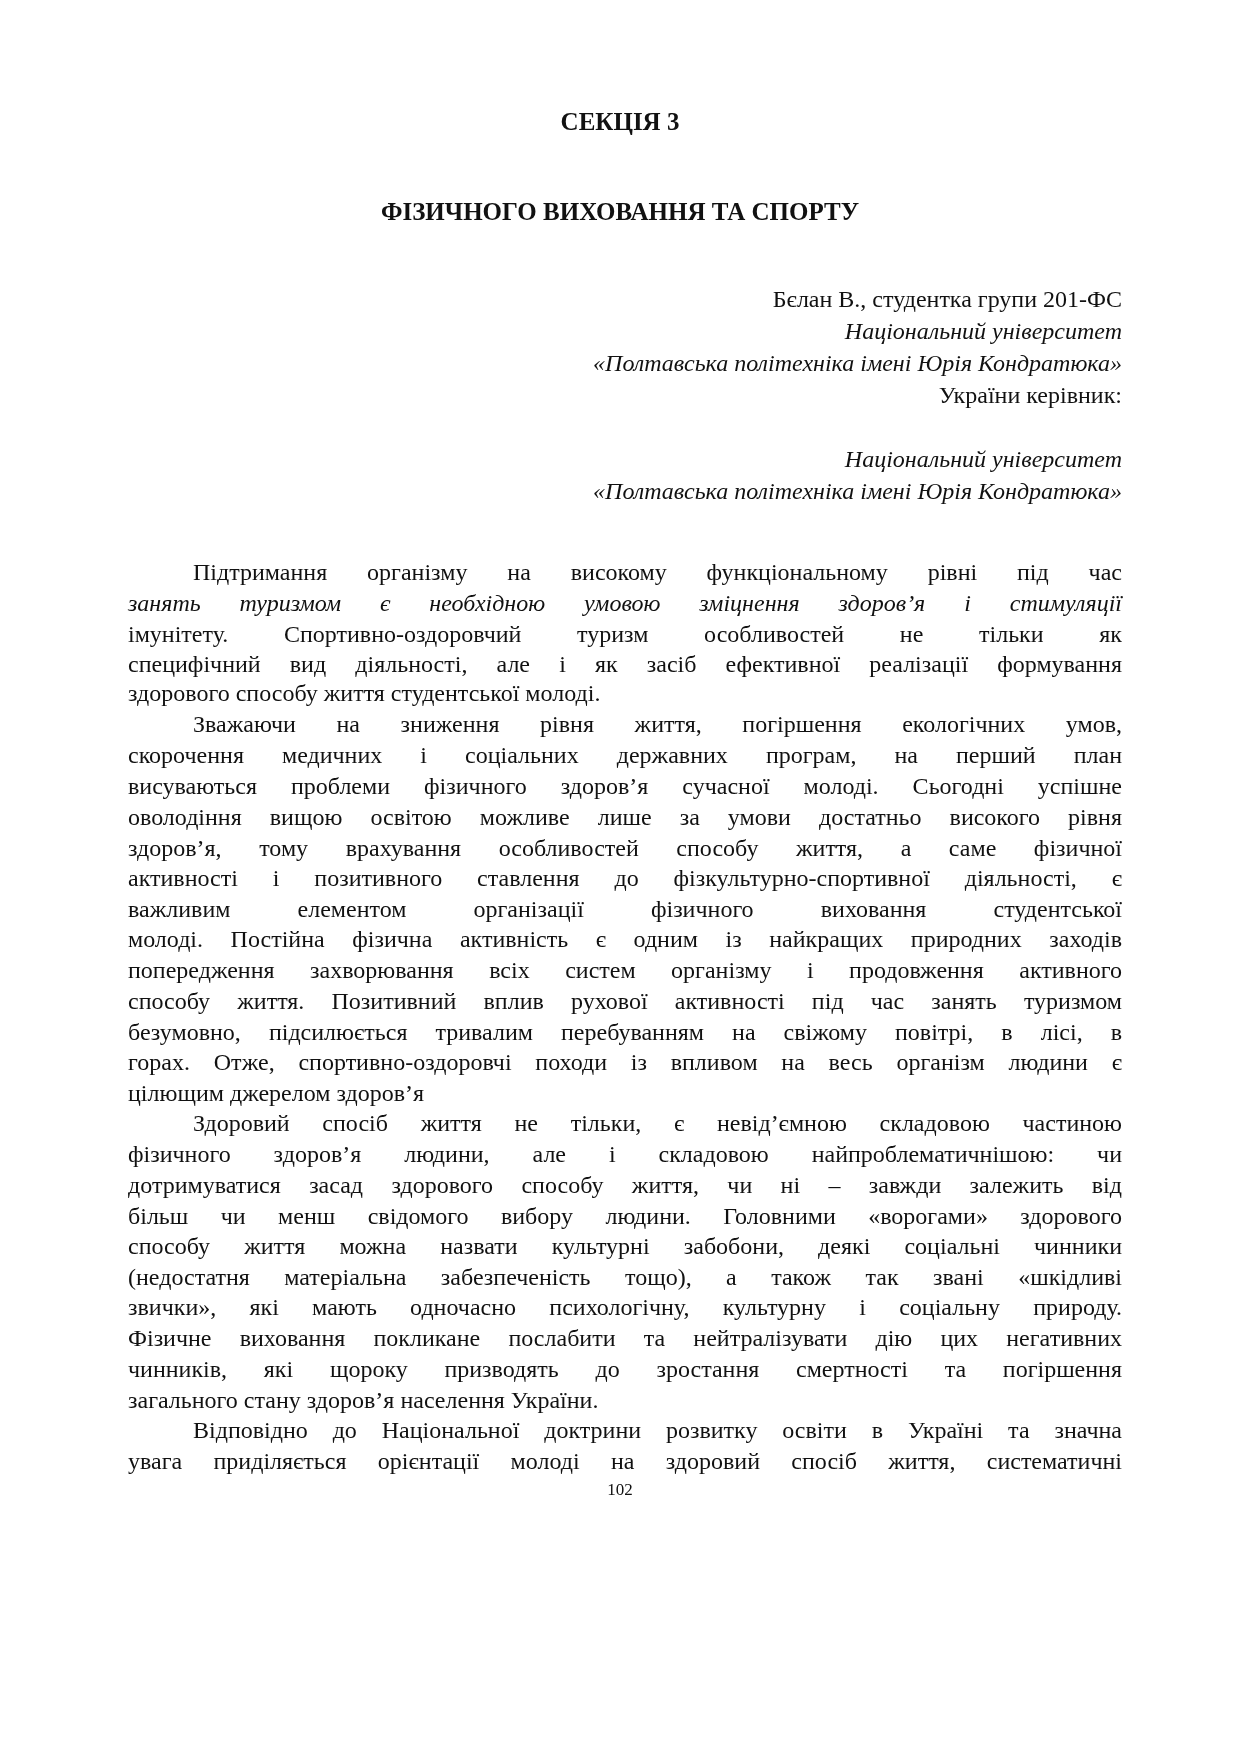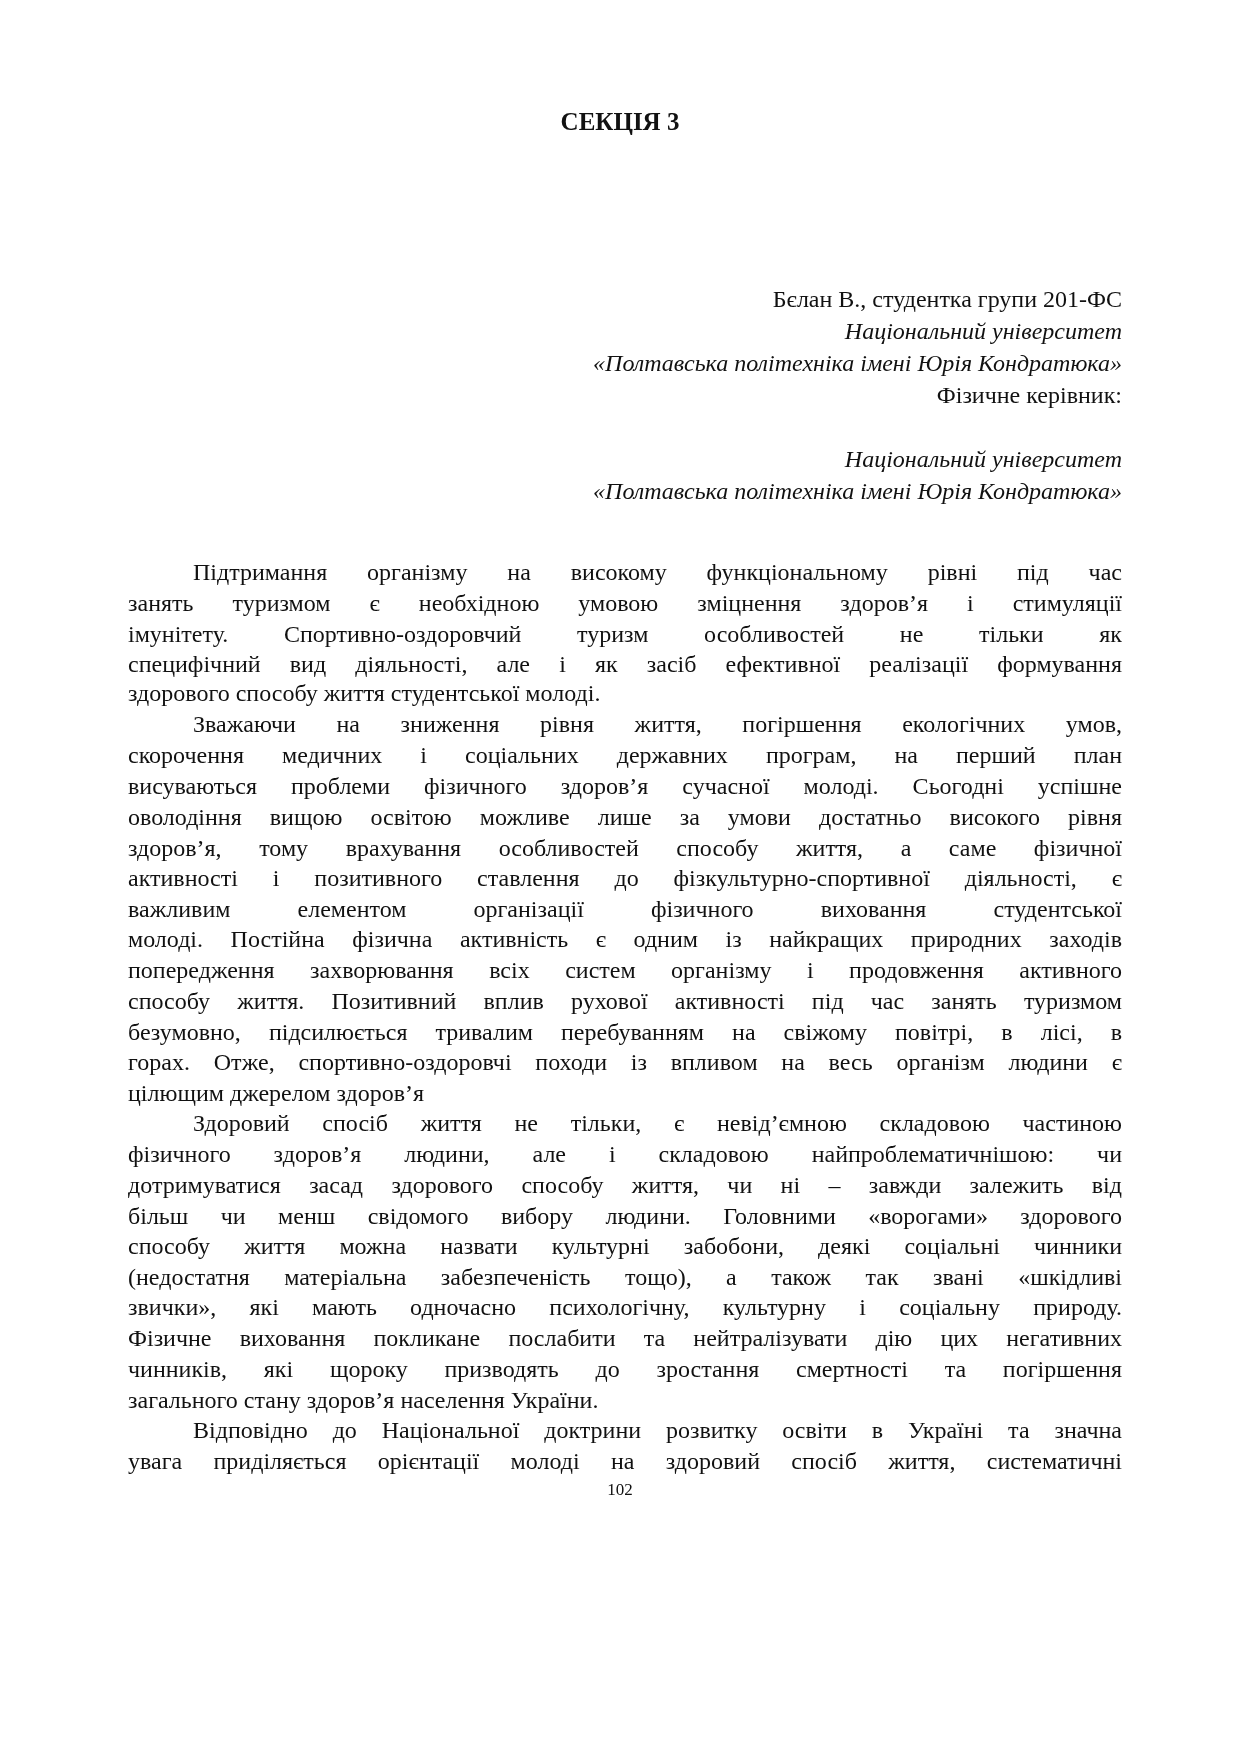--- a/index.html
+++ b/index.html
@@ -18,32 +18,33 @@
   .line.indent { left: 193px; width: 929px; }
   .line.last { text-align-last: left; }
   .pagenum { position: absolute; left: 0; width: 1240px; text-align: center; top: 1542px; font-size: 17px; }
 </style>
 </head>
 <body>
 
 <div class="page">
 
   <div class="center bold h-section">СЕКЦІЯ 3</div>
+  <div class="center bold h-topic" style="top:198px;">ФІЗИЧНОГО ВИХОВАННЯ ТА СПОРТУ</div>
 
   <div class="author" style="top:286px;">Бєлан В., студентка групи 201-ФС</div>
   <div class="author italic" style="top:318px;">Національний університет</div>
   <div class="author italic" style="top:350px;">«Полтавська політехніка імені Юрія Кондратюка»</div>
-  <div class="author" style="top:382px;">Фізичне керівник:</div>
+  <div class="author" style="top:382px;">України керівник:</div>
   <div class="author italic" style="top:446px;">Національний університет</div>
   <div class="author italic" style="top:478px;">«Полтавська політехніка імені Юрія Кондратюка»</div>
 
 
   <div id="body-lines">
     <div class="line indent" style="top:557px;">Підтримання організму на високому функціональному рівні під час</div>
-    <div class="line" style="top:588px;">занять туризмом є необхідною умовою зміцнення здоров’я і стимуляції</div>
+    <div class="line" style="top:588px;font-style:italic;">занять туризмом є необхідною умовою зміцнення здоров’я і стимуляції</div>
     <div class="line" style="top:619px;">імунітету. Спортивно-оздоровчий туризм особливостей не тільки як</div>
     <div class="line" style="top:649px;">специфічний вид діяльності, але і як засіб ефективної реалізації формування</div>
     <div class="line last" style="top:678px;">здорового способу життя студентської молоді.</div>
     <div class="line indent" style="top:709px;">Зважаючи на зниження рівня життя, погіршення екологічних умов,</div>
     <div class="line" style="top:740px;">скорочення медичних і соціальних державних програм, на перший план</div>
     <div class="line" style="top:771px;">висуваються проблеми фізичного здоров’я сучасної молоді. Сьогодні успішне</div>
     <div class="line" style="top:802px;">оволодіння вищою освітою можливе лише за умови достатньо високого рівня</div>
     <div class="line" style="top:833px;">здоров’я, тому врахування особливостей способу життя, а саме фізичної</div>
     <div class="line" style="top:863px;">активності і позитивного ставлення до фізкультурно-спортивної діяльності, є</div>
     <div class="line" style="top:894px;">важливим елементом організації фізичного виховання студентської</div>

